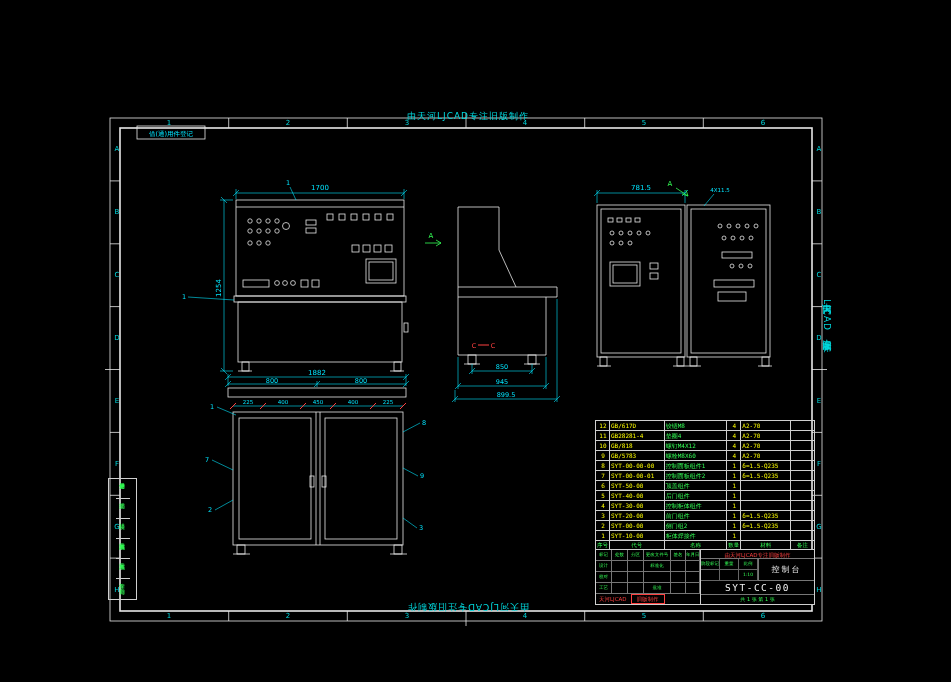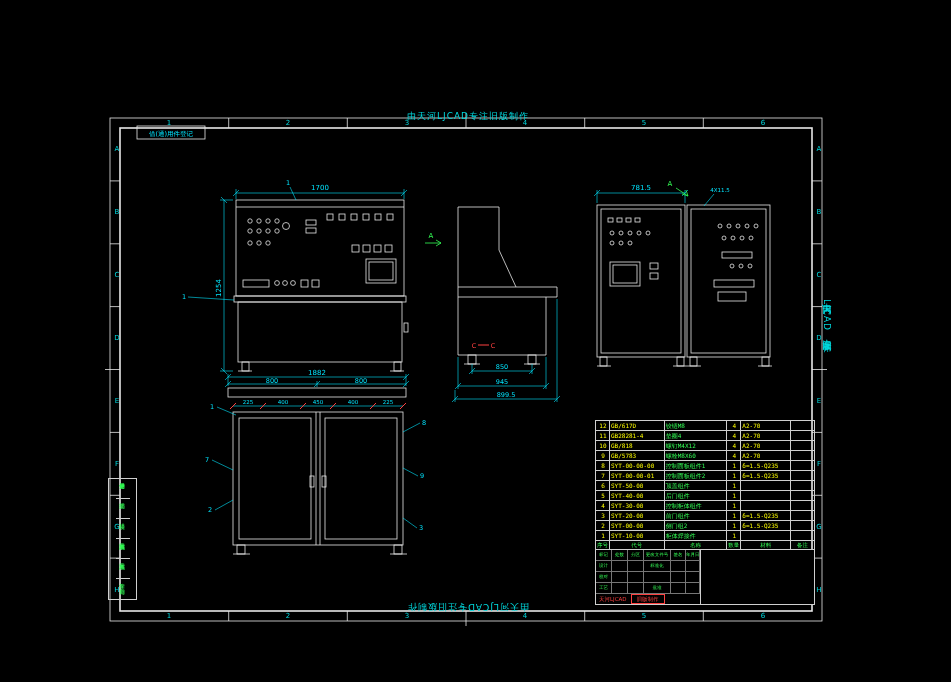--- a/index.html
+++ b/index.html
@@ -446,20 +446,40 @@
             <div class="tb-cell tc3">批准</div>
             <div class="tb-cell tc4"></div>
             <div class="tb-cell tc5"></div>
           </div>
         </div>
       <div class="tb-bottom">
         <span class="tb-redtxt">天河LJCAD</span>
         <span class="tb-redbox">旧版制作</span>
       </div>
     </div>
+    <div class="tb-right">
+      <div class="tb-company">由天河LJCAD专注旧版制作</div>
+      <div class="tb-mid">
+        <div class="tb-midleft">
+          <div class="tb-lbls">
+            <span>阶段标记</span>
+            <span>重量</span>
+            <span>比例</span>
+          </div>
+          <div class="tb-vals">
+            <span></span>
+            <span></span>
+            <span>1:10</span>
+          </div>
+        </div>
+        <div class="tb-name">控制台</div>
+      </div>
+      <div class="tb-no">SYT-CC-00</div>
+      <div class="tb-sheet">共 1 张  第 1 张</div>
+    </div>
   </div>
 
   <div class="lstrip">
       <div class="ls-cell">借用件登记</div>
       <div class="ls-cell">描图</div>
       <div class="ls-cell">描校</div>
       <div class="ls-cell">旧底图总号</div>
       <div class="ls-cell">底图总号</div>
       <div class="ls-cell">签字 日期</div>
     </div>

